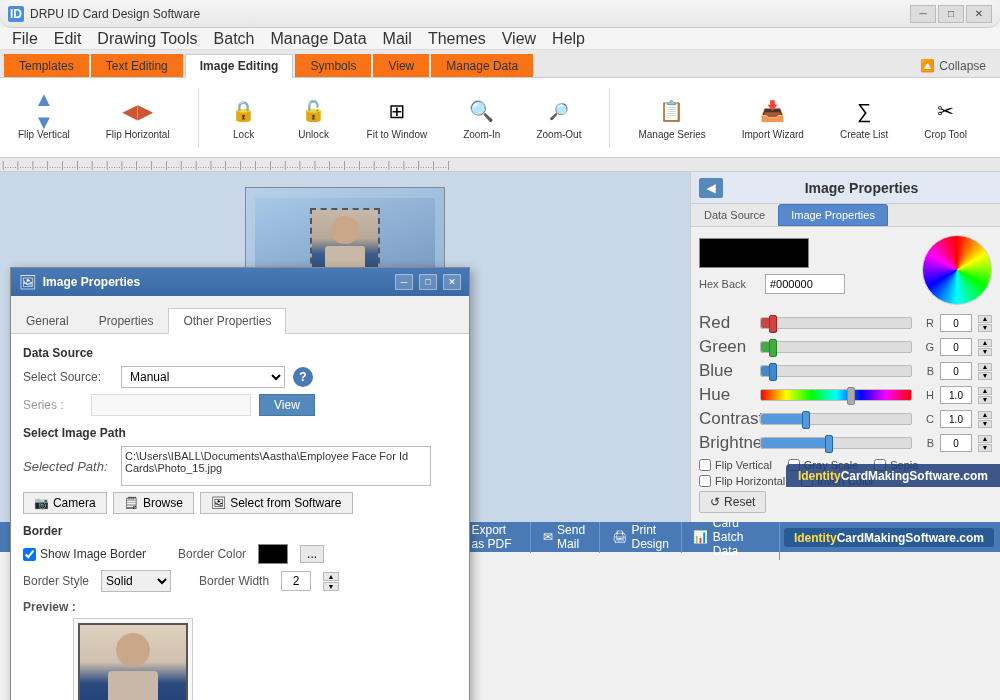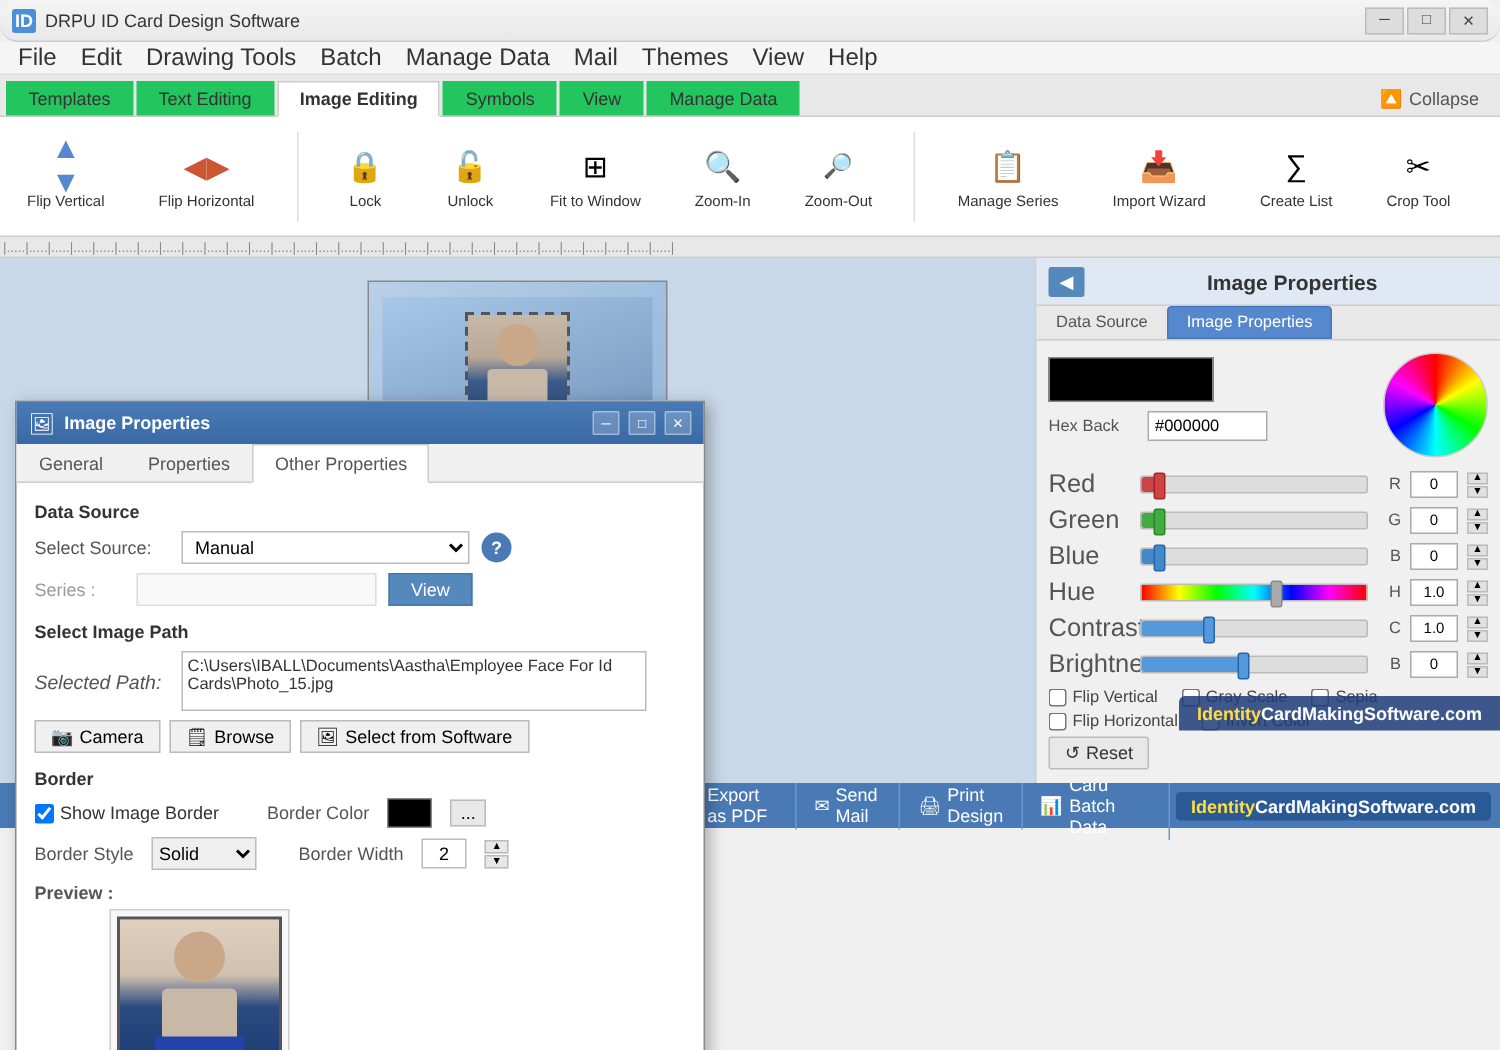--- a/index.html
+++ b/index.html
@@ -11,21 +11,21 @@
     .title-bar-text { font-size: 12px; color: #333; flex: 1; }
     .title-bar-controls { display: flex; gap: 2px; }
     .title-bar-btn { width: 26px; height: 18px; background: #ddd; border: 1px solid #bbb; cursor: pointer; display: flex; align-items: center; justify-content: center; font-size: 10px; color: #444; }
 
     
     .menu-bar { background: #f5f5f5; border-bottom: 1px solid #ddd; height: 22px; display: flex; align-items: center; padding: 0 4px; }
     .menu-item { padding: 2px 8px; cursor: pointer; color: #333; font-size: 16px; }
 
     
     .toolbar-tabs { background: #e8e8e8; border-bottom: 1px solid #ccc; height: 28px; display: flex; align-items: flex-end; padding: 0 4px; }
-    .toolbar-tab { padding: 4px 14px; cursor: pointer; color: #333; font-size: 12px; border: 1px solid transparent; border-bottom: none; background: #22c55e; margin-right: 2px; }
+    .toolbar-tab { padding: 4px 14px; cursor: pointer; color: #333; font-size: 12px; border: 1px solid transparent; border-bottom: none; background: #f97316; margin-right: 2px; }
     .toolbar-tab.active { background: white; border-color: #ccc; border-bottom: 1px solid white; margin-bottom: -1px; font-weight: 600; }
     .toolbar-tab-right { margin-left: auto; }
     .collapse-btn { padding: 4px 10px; color: #555; cursor: pointer; display: flex; align-items: center; gap: 4px; font-size: 12px; }
 
     
     .ribbon { background: white; border-bottom: 1px solid #ccc; height: 80px; display: flex; align-items: center; padding: 0 10px; gap: 20px; }
     .ribbon-btn { display: flex; flex-direction: column; align-items: center; gap: 2px; cursor: pointer; padding: 4px 8px; border-radius: 3px; min-width: 50px; }
     .ribbon-btn-icon { width: 32px; height: 32px; display: flex; align-items: center; justify-content: center; font-size: 20px; }
     .ribbon-btn-label { font-size: 10px; color: #333; text-align: center; }
     .ribbon-separator { width: 1px; height: 60px; background: #ddd; }
@@ -75,21 +75,21 @@
     .status-bar { height: 30px; background: #4a7ab5; display: flex; align-items: center; padding: 0 6px; gap: 4px; }
     .status-btn { display: flex; align-items: center; gap: 4px; padding: 2px 8px; cursor: pointer; color: white; font-size: 11px; border-right: 1px solid #6a9ad5; }
     .status-brand { margin-left: auto; background: #2a5a95; color: white; font-size: 13px; font-weight: bold; padding: 2px 10px; border-radius: 3px; }
     .modal { position: absolute; top: 95px; left: 10px; width: 460px; background: white; border: 1px solid #888; box-shadow: 3px 3px 10px rgba(0,0,0,0.3); z-index: 200; }
     .modal-titlebar { background: linear-gradient(to bottom, #4a7ab5, #3a6aa5); height: 28px; display: flex; align-items: center; padding: 0 8px; gap: 6px; color: white; }
     .modal-title-icon { font-size: 14px; }
     .modal-title-text { flex: 1; font-size: 12px; font-weight: 600; }
     .modal-title-btn { width: 18px; height: 16px; background: rgba(255,255,255,0.2); border: 1px solid rgba(255,255,255,0.4); cursor: pointer; display: flex; align-items: center; justify-content: center; color: white; font-size: 9px; border-radius: 1px; }
 
     .modal-tabs { display: flex; border-bottom: 1px solid #ccc; background: #f0f0f0; }
-    .modal-tab { padding: 5px 14px; cursor: pointer; font-size: 12px; color: #555; border: 1px solid transparent; border-bottom: none; margin-bottom: -1px; }
+    .modal-tab { padding: 5px 14px; cursor: pointer; font-size: 12px; color: #555; border: 1px solid transparent; border-bottom: none; margin-bottom: -1px; margin-top: 12px; }
     .modal-tab.active { background: white; border-color: #ccc; border-bottom: 1px solid white; }
 
     .modal-body { padding: 12px; }
     .form-group { margin-bottom: 10px; }
     .form-row { display: flex; align-items: center; gap: 8px; margin-bottom: 6px; }
     .form-row-label { width: 90px; font-size: 12px; color: #555; }
     .form-select { height: 22px; border: 1px solid #bbb; font-size: 12px; background: white; padding: 0 4px; }
     .help-btn { width: 20px; height: 20px; border-radius: 50%; background: #4a7ab5; color: white; border: none; cursor: pointer; font-size: 12px; font-weight: bold; display: flex; align-items: center; justify-content: center; }
     .series-row { display: flex; align-items: center; gap: 8px; }
     .series-label { width: 60px; font-size: 12px; color: #999; }
@@ -366,21 +366,21 @@
       <div class="modal-tab">General</div>
       <div class="modal-tab">Properties</div>
       <div class="modal-tab active">Other Properties</div>
     </div>
     <div class="modal-body">
 
       <div class="form-group">
         <div class="section-title">Data Source</div>
         <div class="form-row">
           <span class="form-row-label">Select Source:</span>
-          <select class="form-select" style="width:192px;">
+          <select class="form-select" style="width:164px;">
             <option>Manual</option>
             <option>Database</option>
             <option>CSV</option>
           </select>
           <button class="help-btn">?</button>
         </div>
         <div class="series-row">
           <span class="series-label">Series :</span>
           <input class="series-input" placeholder="" style="color: rgb(187, 187, 187);">
           <button class="view-btn">View</button>

